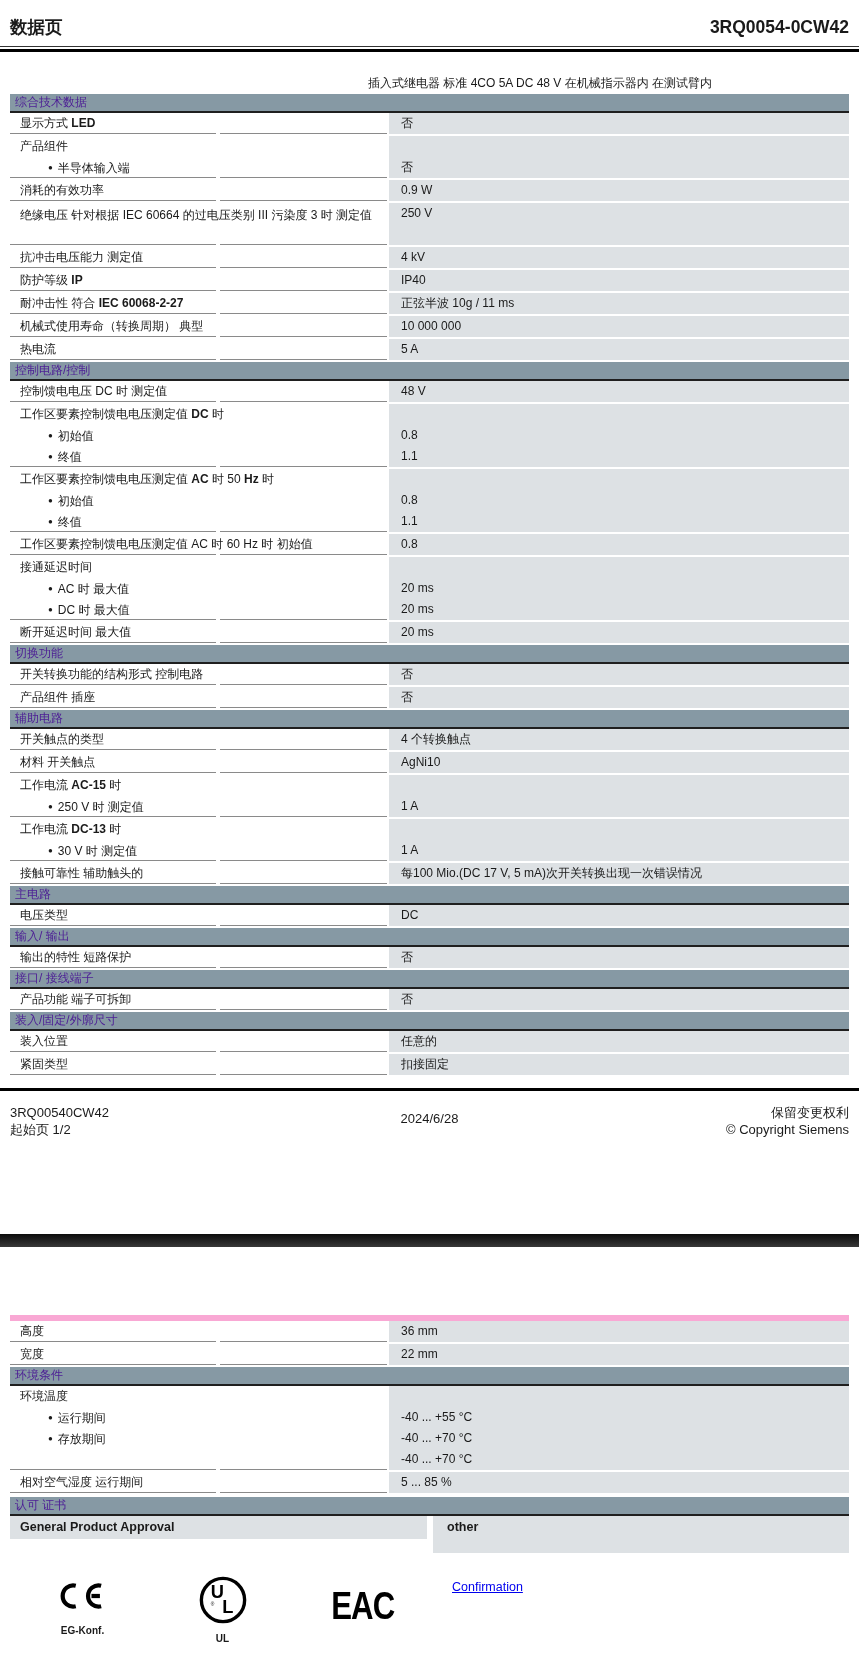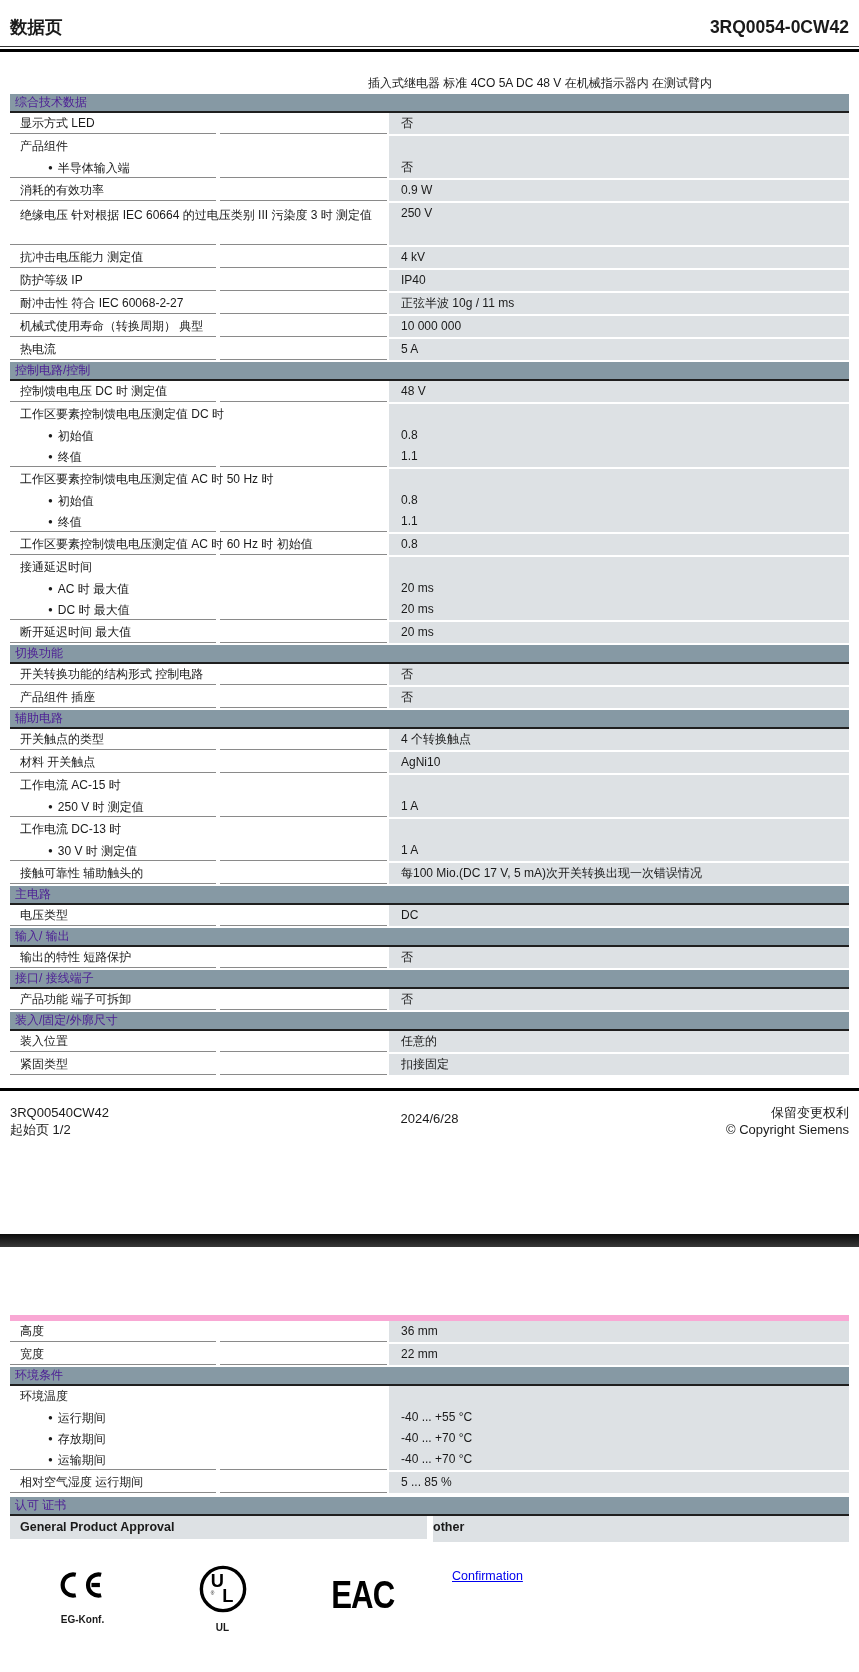--- a/index.html
+++ b/index.html
@@ -17,37 +17,37 @@
   .sec-header{background:var(--section-header-bg);color:#4c1d95;font-size:12px;height:17px;line-height:17px;
     padding-left:5px;border-bottom:2px solid #1f1f1f;overflow:hidden;white-space:nowrap;}
   .group{display:flex;margin-bottom:2px;}
   .g-left{width:377px;flex:0 0 377px;box-sizing:border-box;
     background:linear-gradient(to right,#8a8a8a 0 206px,transparent 206px 210px,#8a8a8a 210px 100%) bottom/100% 1px no-repeat;}
   .g-right{flex:1;background:var(--value-bg);margin-left:2px;}
   .l-row{height:21px;line-height:21px;font-size:12px;padding-left:10px;white-space:nowrap;overflow:hidden;}
   .l-row.indent{padding-left:38px;}
   .l-row.tall{height:42px;line-height:20px;padding-top:2px;box-sizing:border-box;white-space:normal;overflow:visible;}
   .bullet{font-size:8px;vertical-align:1.5px;margin-right:5px;}
-  .b{font-weight:normal;}
+  .b{font-weight:bold;}
   .v-row{height:21px;line-height:21px;font-size:12px;padding-left:12px;white-space:nowrap;overflow:hidden;}
   .v-row.tall{height:42px;}
 
   .footer-rule{border-top:3px solid #000;margin-top:13px;}
   .doc-footer{display:flex;padding:13px 10px 0 10px;font-size:13px;line-height:17px;}
   .foot-left{flex:1;text-align:left;}
   .foot-center{flex:1;text-align:center;padding-top:6px;}
   .foot-right{flex:1;text-align:right;}
 
   .page-separator{height:13px;background:linear-gradient(180deg,#0c0c0c,#383838);margin-top:96px;}
 
   .page2-table{margin:68px 10px 0 10px;border-top:6px solid #f9a8d4;}
 
   .approval-row{display:flex;margin:0 10px 2px 10px;font-size:12.5px;font-weight:bold;border-radius:11px;}
   .app-left{flex:0 0 417px;box-sizing:border-box;background:var(--value-bg);height:23px;line-height:23px;padding-left:10px;}
-  .app-right{flex:1;margin-left:6px;background:var(--value-bg);height:26px;line-height:23px;}
+  .app-right{flex:1;margin-left:6px;background:var(--value-bg);height:37px;line-height:23px;padding-left:14px;}
 
   .logos-row{display:flex;align-items:flex-start;margin:22px 10px 0 10px;}
   .logo-slot{display:flex;flex-direction:column;align-items:center;}
   .slot-ce{width:145px;}
   .slot-ul{width:135px;}
   .slot-eac{width:150px;}
   .logo-caption{font-size:10px;font-weight:bold;margin-top:4px;}
   .confirm-area{margin-left:12px;padding-top:2px;}
   .confirm-link{color:var(--link);text-decoration:underline;font-size:12.5px;}
 </style>
@@ -338,21 +338,20 @@
       <div class="g-right">
         <div class="v-row">22 mm</div>
       </div>
     </div>
     <div class="sec-header">环境条件</div>
     <div class="group">
       <div class="g-left">
         <div class="l-row"><span>环境温度</span></div>
         <div class="l-row indent"><span class="bullet">●</span><span>运行期间</span></div>
         <div class="l-row indent"><span class="bullet">●</span><span>存放期间</span></div>
-        <div class="l-row indent"><span class="bullet">●</span><span>运输期间</span></div>
       </div>
       <div class="g-right">
         <div class="v-row"></div>
         <div class="v-row">-40 ... +55 °C</div>
         <div class="v-row">-40 ... +70 °C</div>
         <div class="v-row">-40 ... +70 °C</div>
       </div>
     </div>
     <div class="group">
       <div class="g-left">

